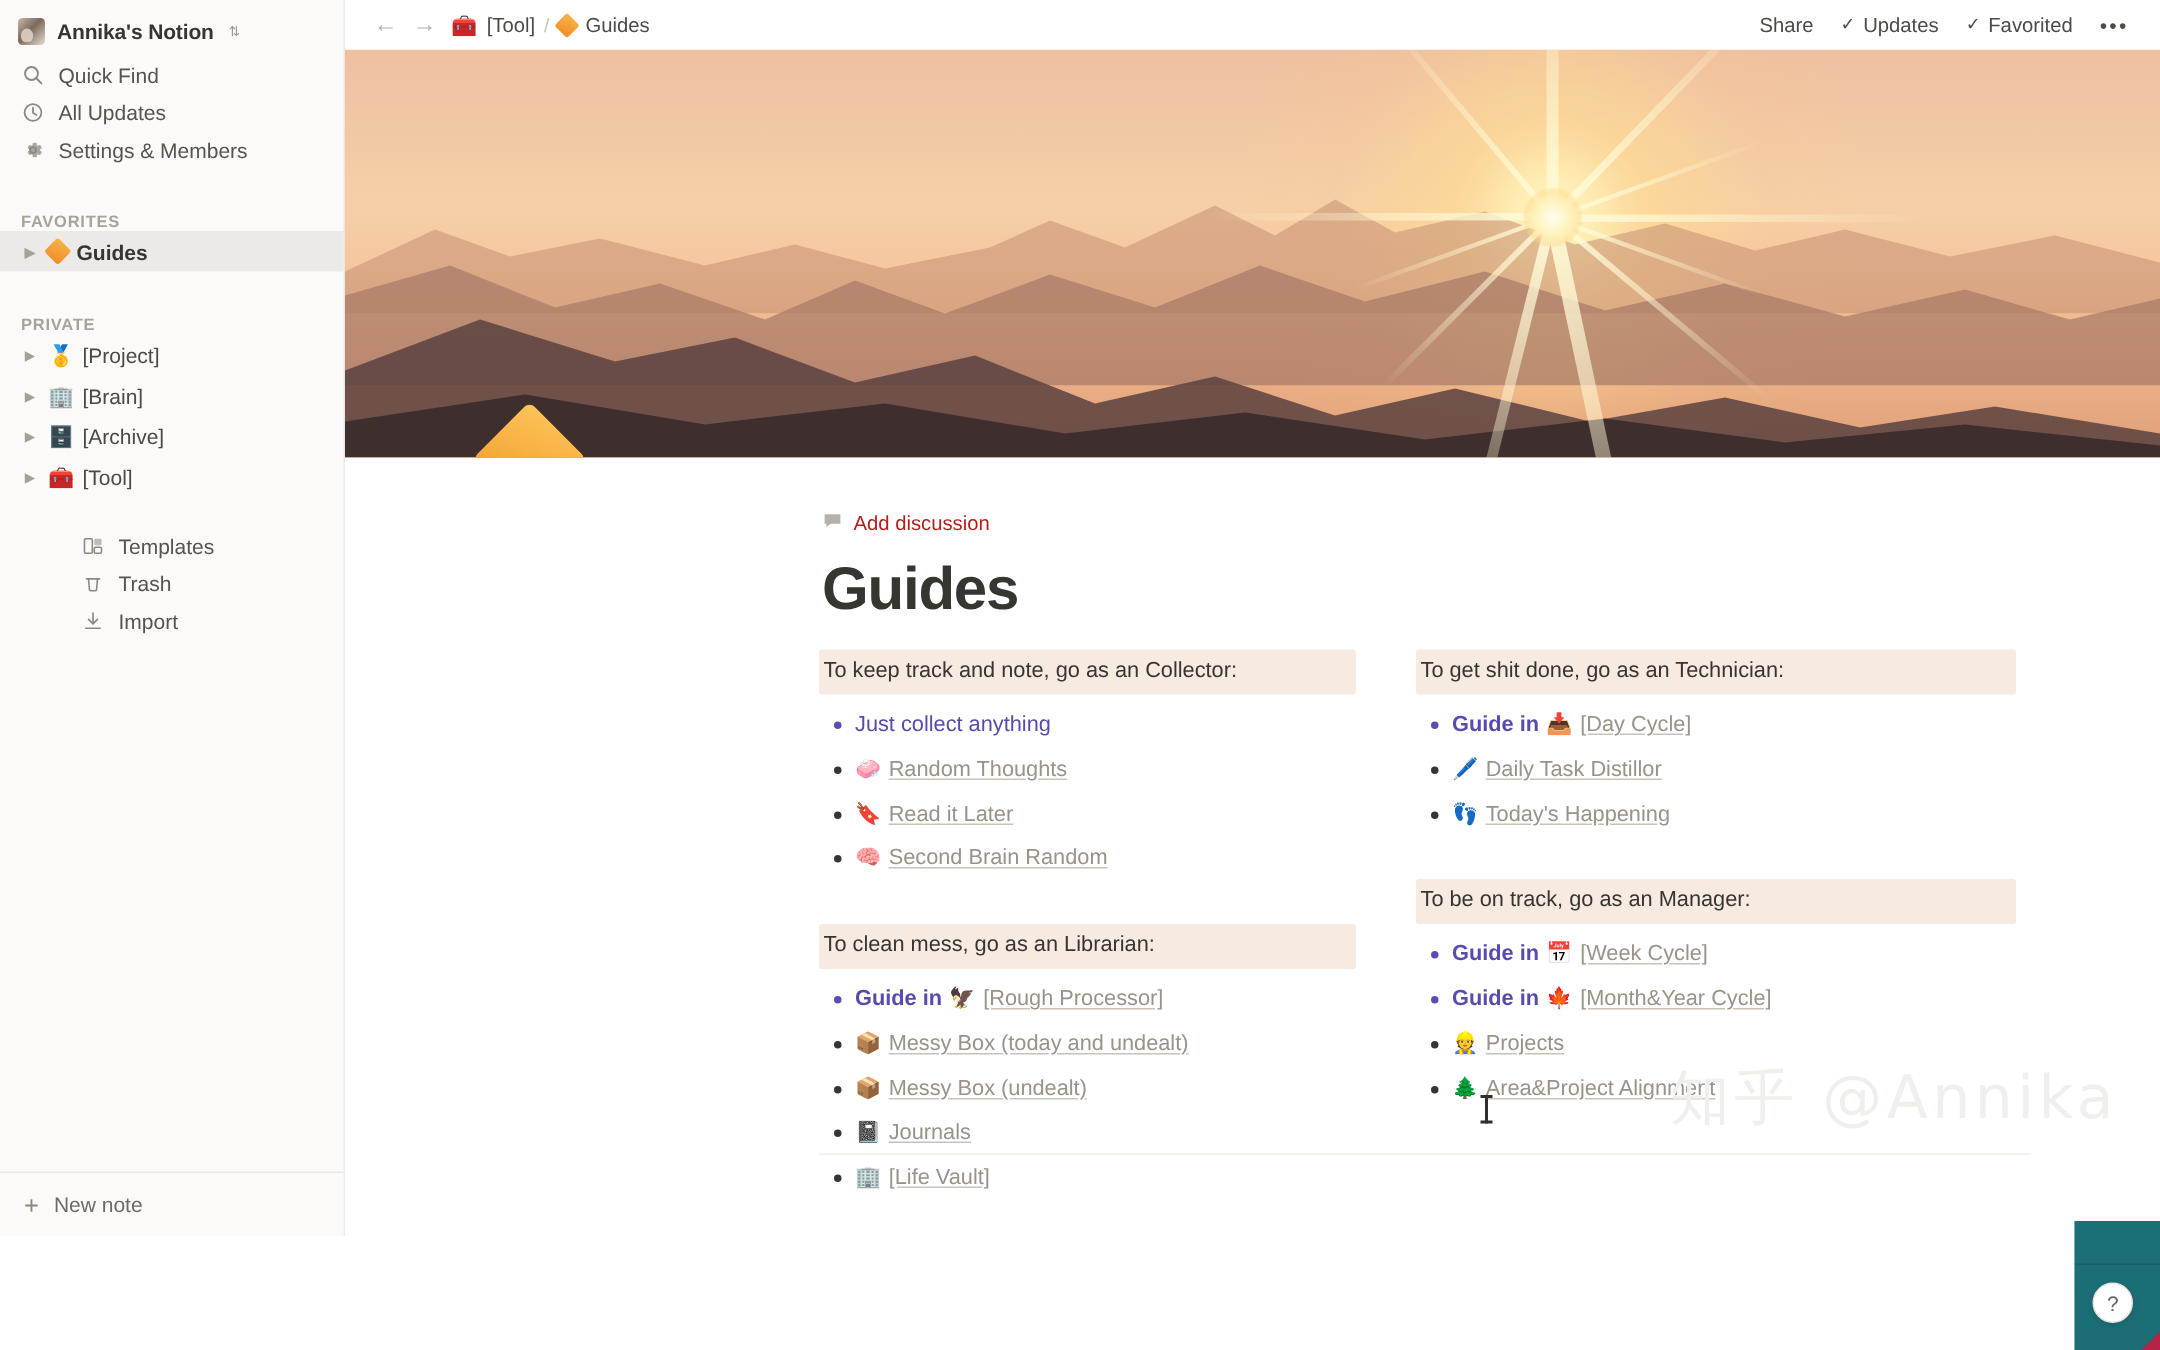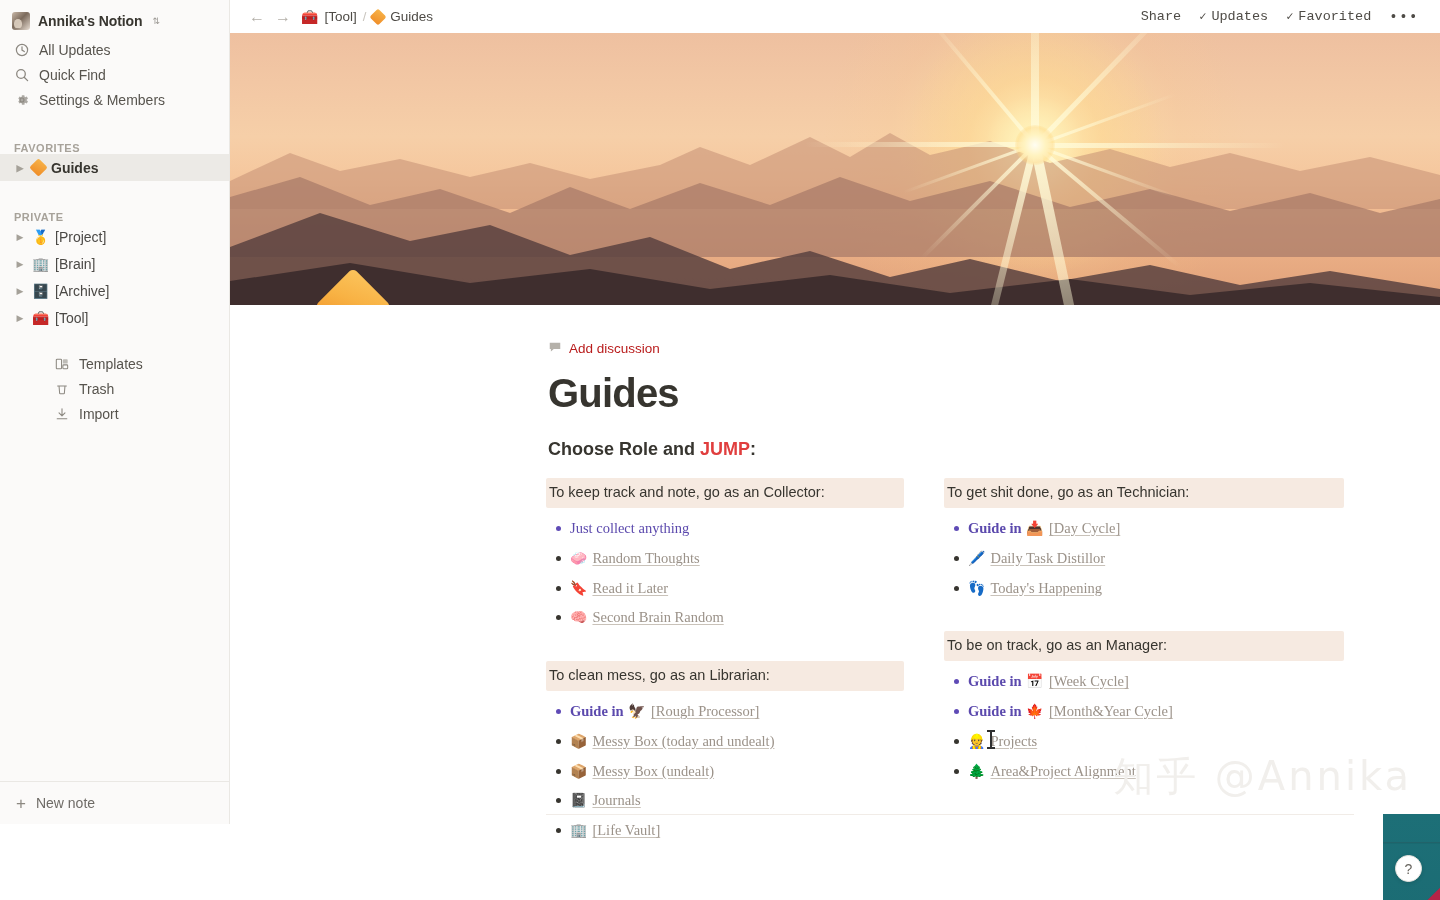--- a/index.html
+++ b/index.html
@@ -104,21 +104,21 @@
     width: 12px; height: 12px;
     background: linear-gradient(160deg,#f7b44a,#ef8c27);
     transform: rotate(45deg); border-radius: 2px;
   }
   #topbar-right {
     margin-left: auto; display: flex; align-items: center; gap: 4px;
     font-size: 13.5px; color: #4e4b46;
   }
   .tb-btn {
     display: inline-flex; align-items: flex-start; gap: 5px;
-    padding: 3px 7px; border-radius: 3px; cursor: pointer; font-family: Liberation Mono, monospace;
+    padding: 3px 7px; border-radius: 3px; cursor: pointer;
   }
   .check { font-size: 12px; color: #4e4b46; }
   .dots { letter-spacing: 1.5px; font-size: 14px; color: #4e4b46; line-height: 1;}
 
   
   #cover {
     height: 272px; width: 100%; position: relative; overflow: hidden;
     background:
       radial-gradient(circle at 66.5% 41%, rgba(255,252,225,1) 0%, rgba(255,232,160,.95) 2.2%, rgba(255,206,128,.55) 6%, rgba(255,196,140,0) 16%),
       linear-gradient(to bottom, #eec0a0 0%, #f2c7a4 18%, #f6cfa8 38%, #f5c69c 55%, #eeb48b 72%, #e0a078 100%);
@@ -185,21 +185,21 @@
   .bullets li {
     display: flex; align-items: flex-start; gap: 0;
     padding: 4px 0 4px 0; font-size: 14.5px; line-height: 1.5;
   }
   .bdot {
     width: 24px; flex: 0 0 24px; display: flex; justify-content: center;
     padding-top: 8px;
   }
   .bdot i { display:block; width: 5px; height: 5px; border-radius: 50%; background: #37352f; }
   .bdot.purple i { background: #5f4bb6; }
-  .bli-body { display: flex; align-items: baseline; gap: 5px; flex-wrap: wrap; font-family: Liberation Serif, serif; }
+  .bli-body { display: flex; align-items: baseline; gap: 5px; flex-wrap: wrap; }
   .guide-txt { color: #5b49ad; font-weight: 600; }
   .emo { font-size: 14px; line-height: 1; }
   .lnk {
     color: #9b9289; text-decoration: underline; text-underline-offset: 2px;
     cursor: pointer; text-decoration-color: #c9c2b9;
   }
   .plain-purple { color: #5b49ad; }
 
   .block-gap { height: 28px; }
 
@@ -249,40 +249,40 @@
 <body>
 
 <div id="app">
 
   <div id="sidebar">
 
     <div class="sb-workspace">
       <span class="ws-avatar"></span>
       <span class="ws-name">Annika's Notion</span>
       <span class="ws-caret">⇅</span>
+    </div>
+
+    <div class="sb-item">
+      <span class="sb-ico">
+        <svg width="14" height="14" viewBox="0 0 14 14">
+            <circle cx="6" cy="6" r="4.3" fill="none" stroke="#8c8881" stroke-width="1.3"></circle>
+            <line x1="9.2" y1="9.2" x2="12.6" y2="12.6" stroke="#8c8881" stroke-width="1.3" stroke-linecap="round"></line>
+          </svg>
+      </span>
+      <span>Quick Find</span>
     </div>
 
     <div class="sb-item">
       <span class="sb-ico">
         <svg width="14" height="14" viewBox="0 0 14 14">
             <circle cx="7" cy="7" r="5.6" fill="none" stroke="#8c8881" stroke-width="1.2"></circle>
             <path d="M7 3.8V7.1l2.3 1.5" fill="none" stroke="#8c8881" stroke-width="1.2" stroke-linecap="round"></path>
           </svg>
       </span>
       <span>All Updates</span>
-    </div>
-
-    <div class="sb-item">
-      <span class="sb-ico">
-        <svg width="14" height="14" viewBox="0 0 14 14">
-            <circle cx="6" cy="6" r="4.3" fill="none" stroke="#8c8881" stroke-width="1.3"></circle>
-            <line x1="9.2" y1="9.2" x2="12.6" y2="12.6" stroke="#8c8881" stroke-width="1.3" stroke-linecap="round"></line>
-          </svg>
-      </span>
-      <span>Quick Find</span>
     </div>
 
     <div class="sb-item">
       <span class="sb-ico">
         <svg width="14" height="14" viewBox="0 0 16 16">
             <path fill="#8c8881" d="M8 5.1a2.9 2.9 0 1 0 0 5.8 2.9 2.9 0 0 0 0-5.8zm0 4.5a1.6 1.6 0 1 1 0-3.2 1.6 1.6 0 0 1 0 3.2z"></path>
             <path fill="#8c8881" d="M14.4 9.1l-1-.6a5.7 5.7 0 0 0 0-1l1-.6a.6.6 0 0 0 .2-.8l-1-1.7a.6.6 0 0 0-.8-.2l-1 .6a5.5 5.5 0 0 0-.9-.5V3.1a.6.6 0 0 0-.6-.6H8.3a.6.6 0 0 0-.6.6v1.2c-.3.1-.6.3-.9.5l-1-.6a.6.6 0 0 0-.8.2l-1 1.7a.6.6 0 0 0 .2.8l1 .6a5.7 5.7 0 0 0 0 1l-1 .6a.6.6 0 0 0-.2.8l1 1.7c.2.3.5.4.8.2l1-.6c.3.2.6.4.9.5v1.2c0 .3.3.6.6.6h2a.6.6 0 0 0 .6-.6v-1.2c.3-.1.6-.3.9-.5l1 .6c.3.2.6.1.8-.2l1-1.7a.6.6 0 0 0-.2-.8z" opacity=".72"></path>
           </svg>
       </span>
       <span>Settings &amp; Members</span>
@@ -432,23 +432,20 @@
         <span>
           <svg width="14" height="14" viewBox="0 0 16 16">
               <path d="M2 3.2h12v7.2H6.6L3.3 13V10.4H2z" fill="#b5b1aa"></path>
             </svg>
         </span>
         <span>Add discussion</span>
       </div>
 
       <h1 id="page-title">Guides</h1>
 
-      <div id="section-heading">
-        <span>Choose Role and </span><span class="jump">JUMP</span><span>:</span>
-      </div>
 
       <div id="columns">
 
         <div class="col-left">
 
           <div class="callout">
             <span>To keep track and note, go as an </span><b>Collector</b><span>:</span>
           </div>
           <ul class="bullets">
             <li>

